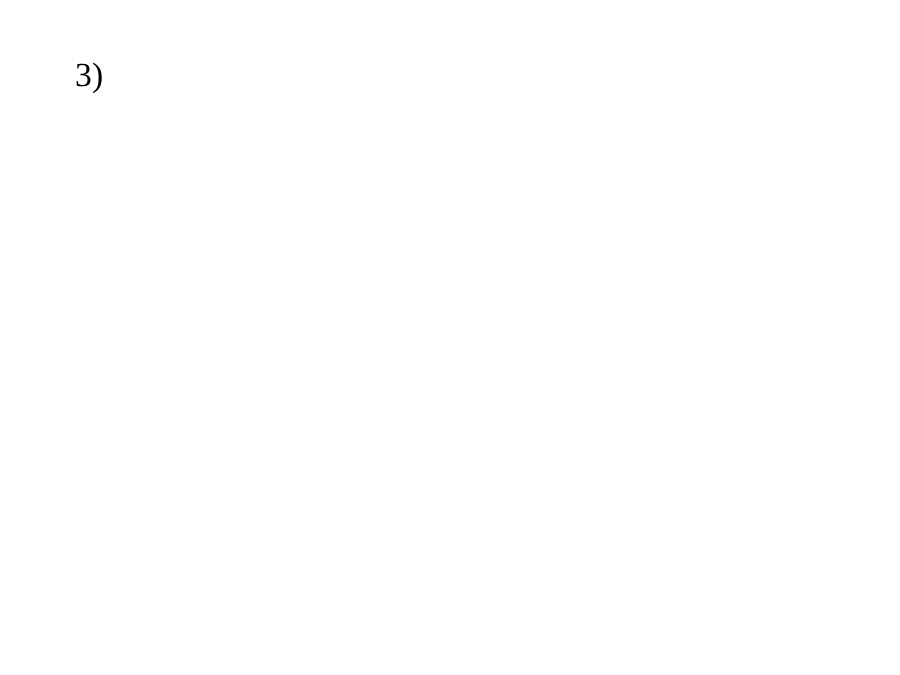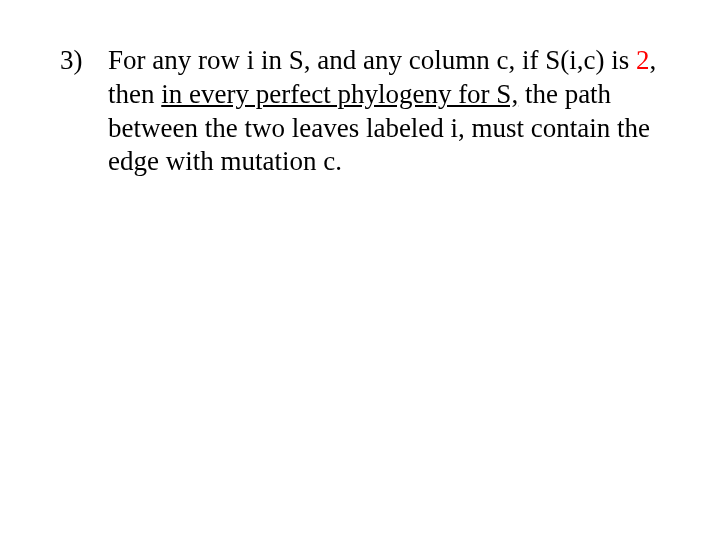--- a/index.html
+++ b/index.html
@@ -49,20 +49,17 @@
 </head>
 <body>
 
 <div class="slide">
 
 
   <div class="body">
     <div class="list-item">
       <div class="marker">3)</div>
       <div class="content">
-        <div>
-          <span>For any row i in S, and any column c, if S(i,c) is </span><span style="color:#ff0000">2</span><span>, then </span><span class="u">in every perfect phylogeny for S,</span><span> the path between the two leaves labeled i, must contain the edge with mutation c.</span>
-        </div>
       </div>
     </div>
   </div>
 
 </div>
 
 </body></html>

